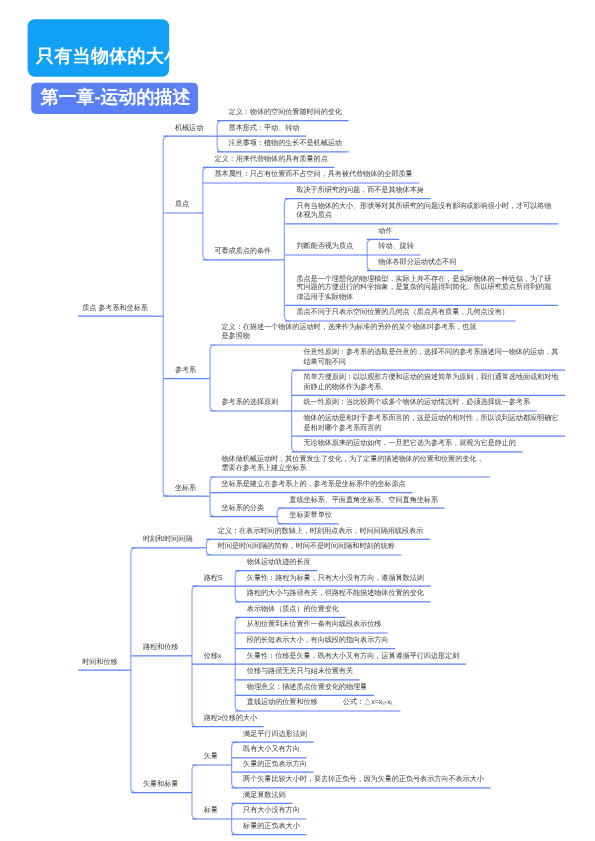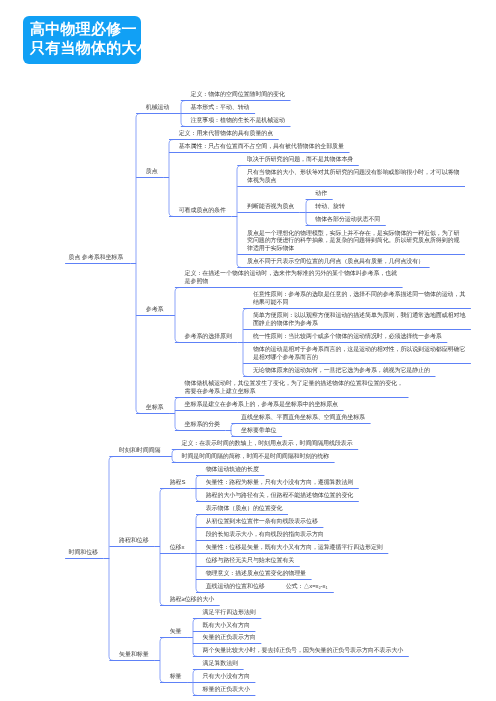--- a/index.html
+++ b/index.html
@@ -21,22 +21,25 @@
   .node { position:absolute; color:#3b3b3b; font-size:6px;
           line-height:7.7px; white-space:pre; letter-spacing:-0.1px; }
   .formula { position:absolute; color:#3b3b3b; font-size:6px;
              line-height:7.7px; white-space:pre; letter-spacing:-0.1px; }
 </style>
 </head>
 <body>
 
 <div id="stage">
   <div class="card" id="title-card" style="background: rgb(17, 160, 245);">
-    <span>高中物理必修一</span><br>
+    <br>
     <span>只有当物体的大小</span>
+  </div>
+  <div class="card" id="chapter-card" style="background: rgb(90, 128, 248);">
+    <span>第一章-运动的描述</span>
   </div>
   <div id="map">
     <svg id="links" width="496" height="701">
         <line x1="65.1" y1="263.5" x2="130.29999999999998" y2="263.5" stroke="#5e81f7" stroke-width="1"></line>
         <line x1="130.29999999999998" y1="263.5" x2="136.1" y2="263.5" stroke="#5e81f7" stroke-width="1"></line>
         <path d="M 140.2 113.5 Q 136 113.5 136 117.7 L 136 409.3 Q 136 413.5 140.2 413.5" fill="none" stroke="#5e81f7" stroke-width="1" stroke-linecap="round" stroke-opacity="0.72"></path>
         <line x1="136.1" y1="113.5" x2="174.99999999999997" y2="113.5" stroke="#5e81f7" stroke-width="1"></line>
         <line x1="174.99999999999997" y1="113.5" x2="180.79999999999998" y2="113.5" stroke="#5e81f7" stroke-width="1"></line>
         <path d="M 185.2 100.5 Q 181 100.5 181 104.7 L 181 122.3 Q 181 126.5 185.2 126.5" fill="none" stroke="#5e81f7" stroke-width="1" stroke-linecap="round" stroke-opacity="0.72"></path>
         <line x1="180.79999999999998" y1="100.5" x2="290.5" y2="100.5" stroke="#5e81f7" stroke-width="1"></line>

